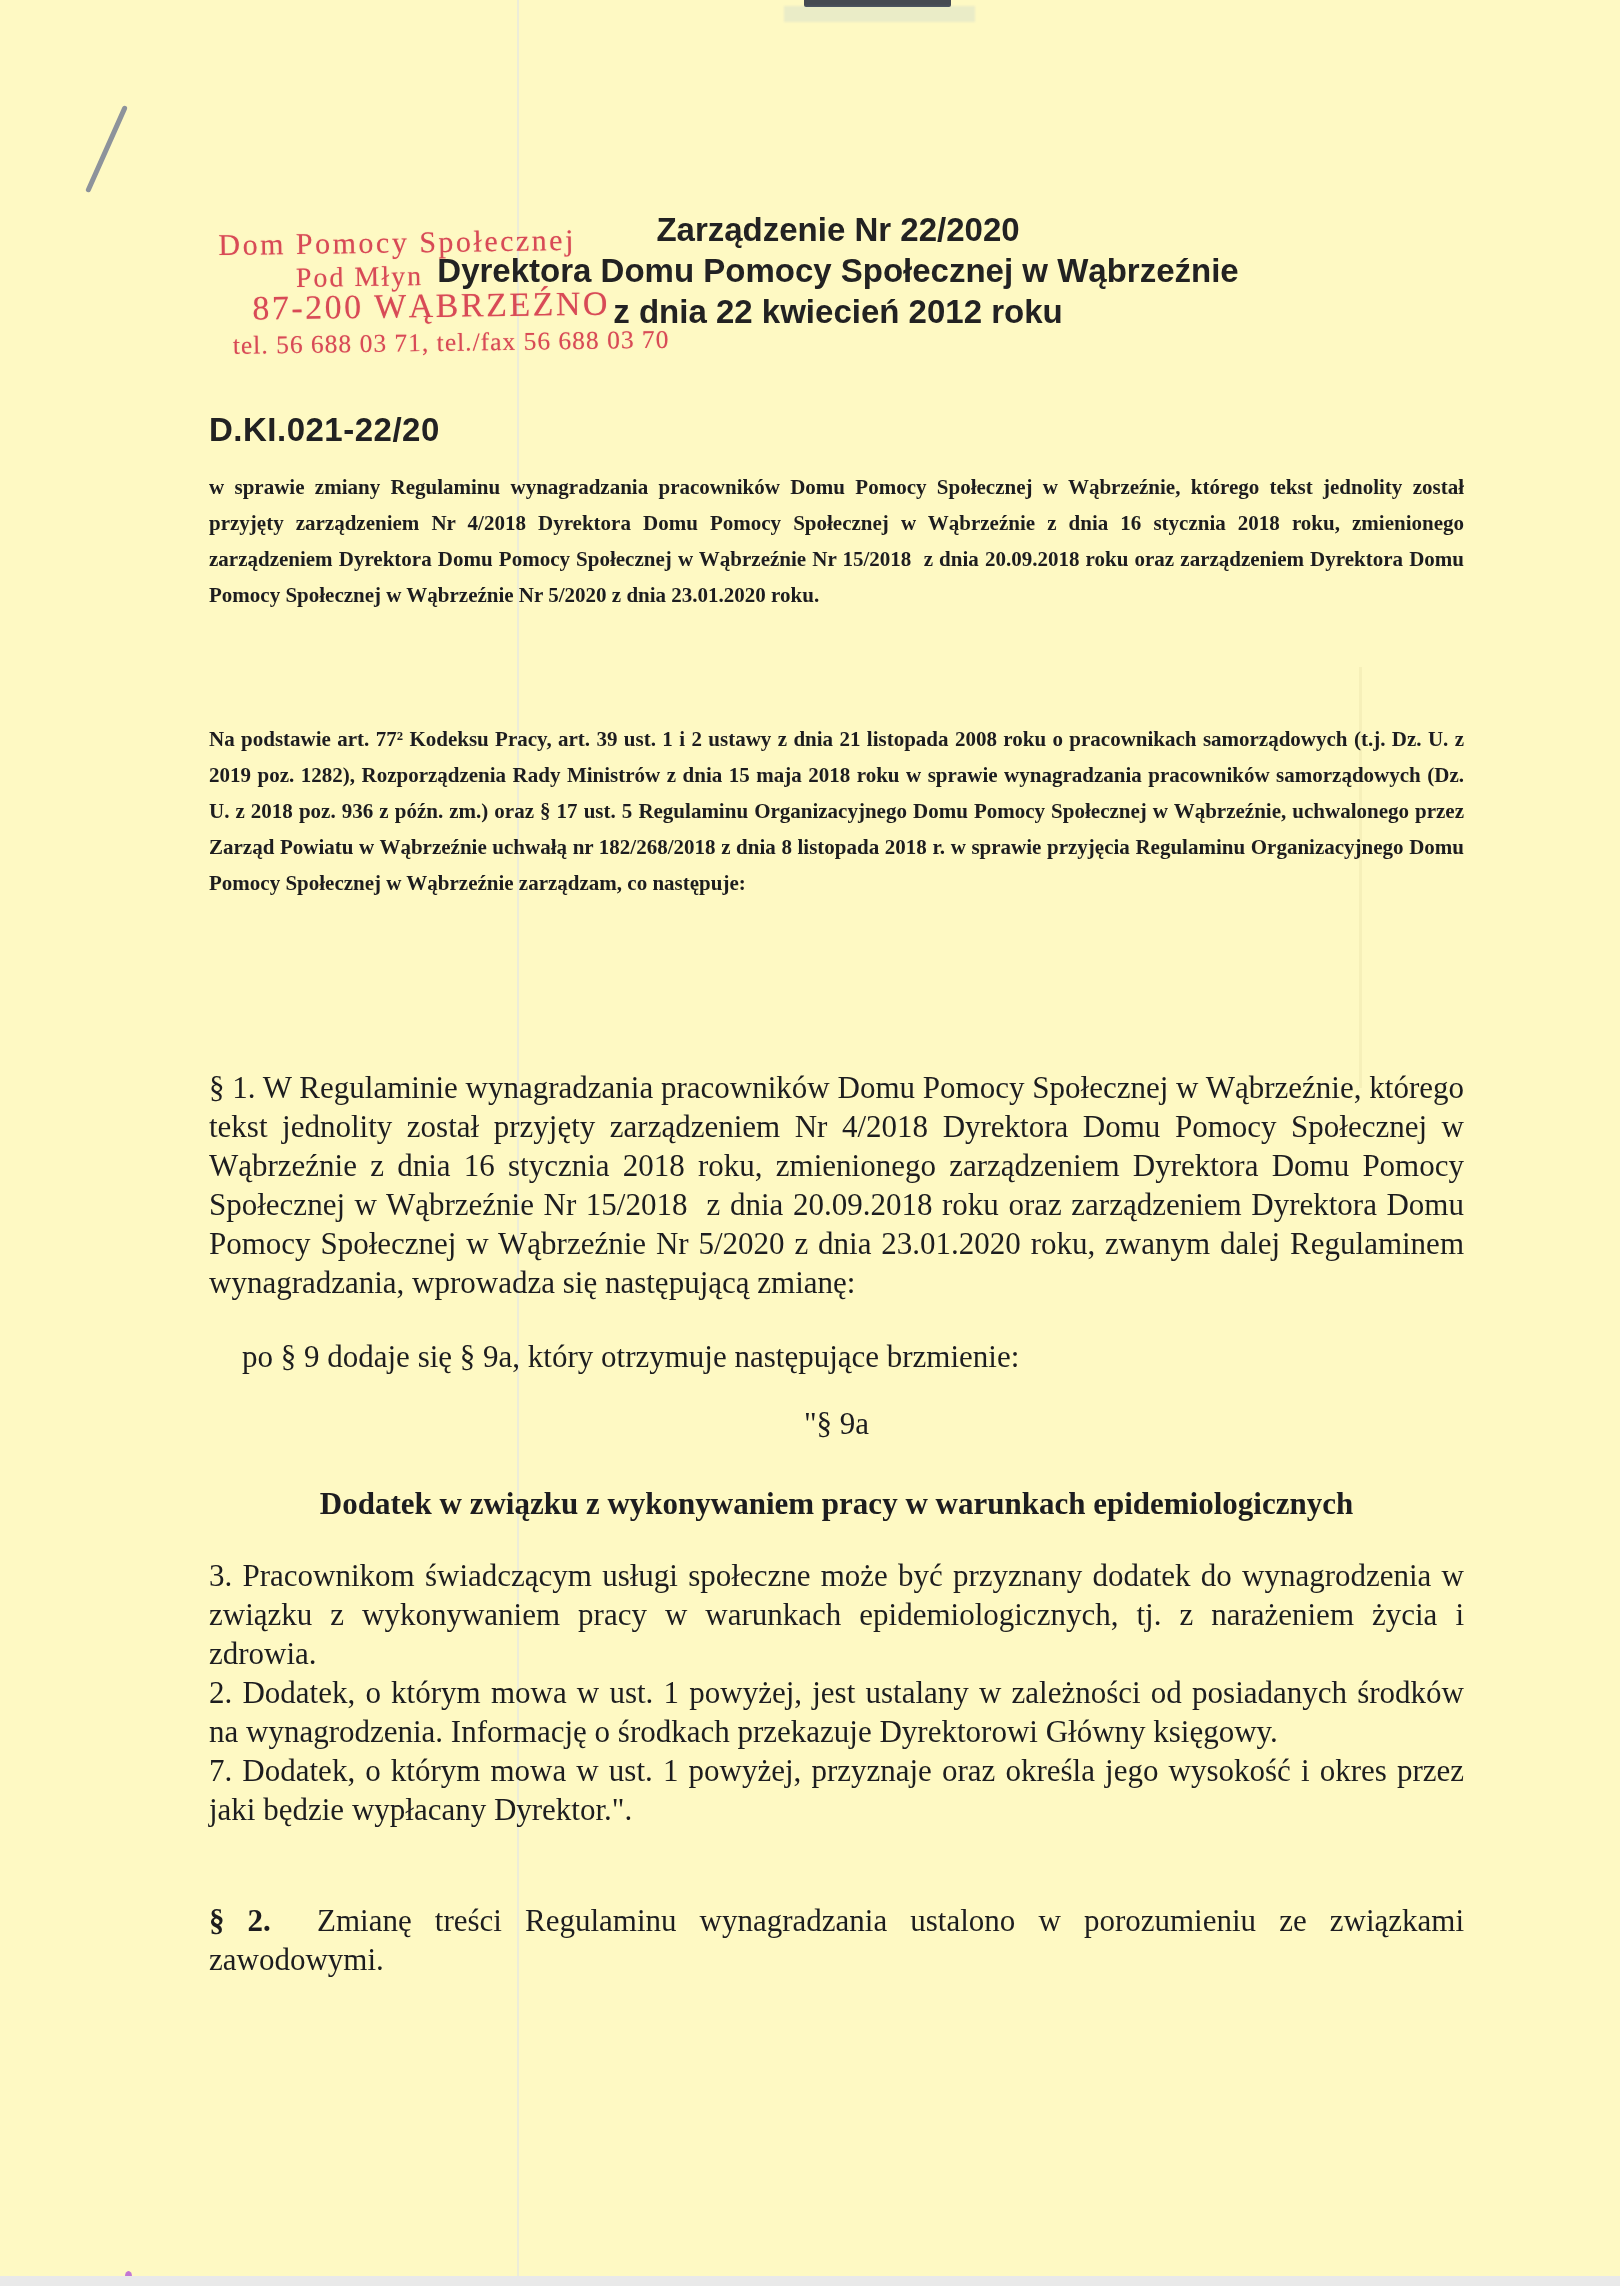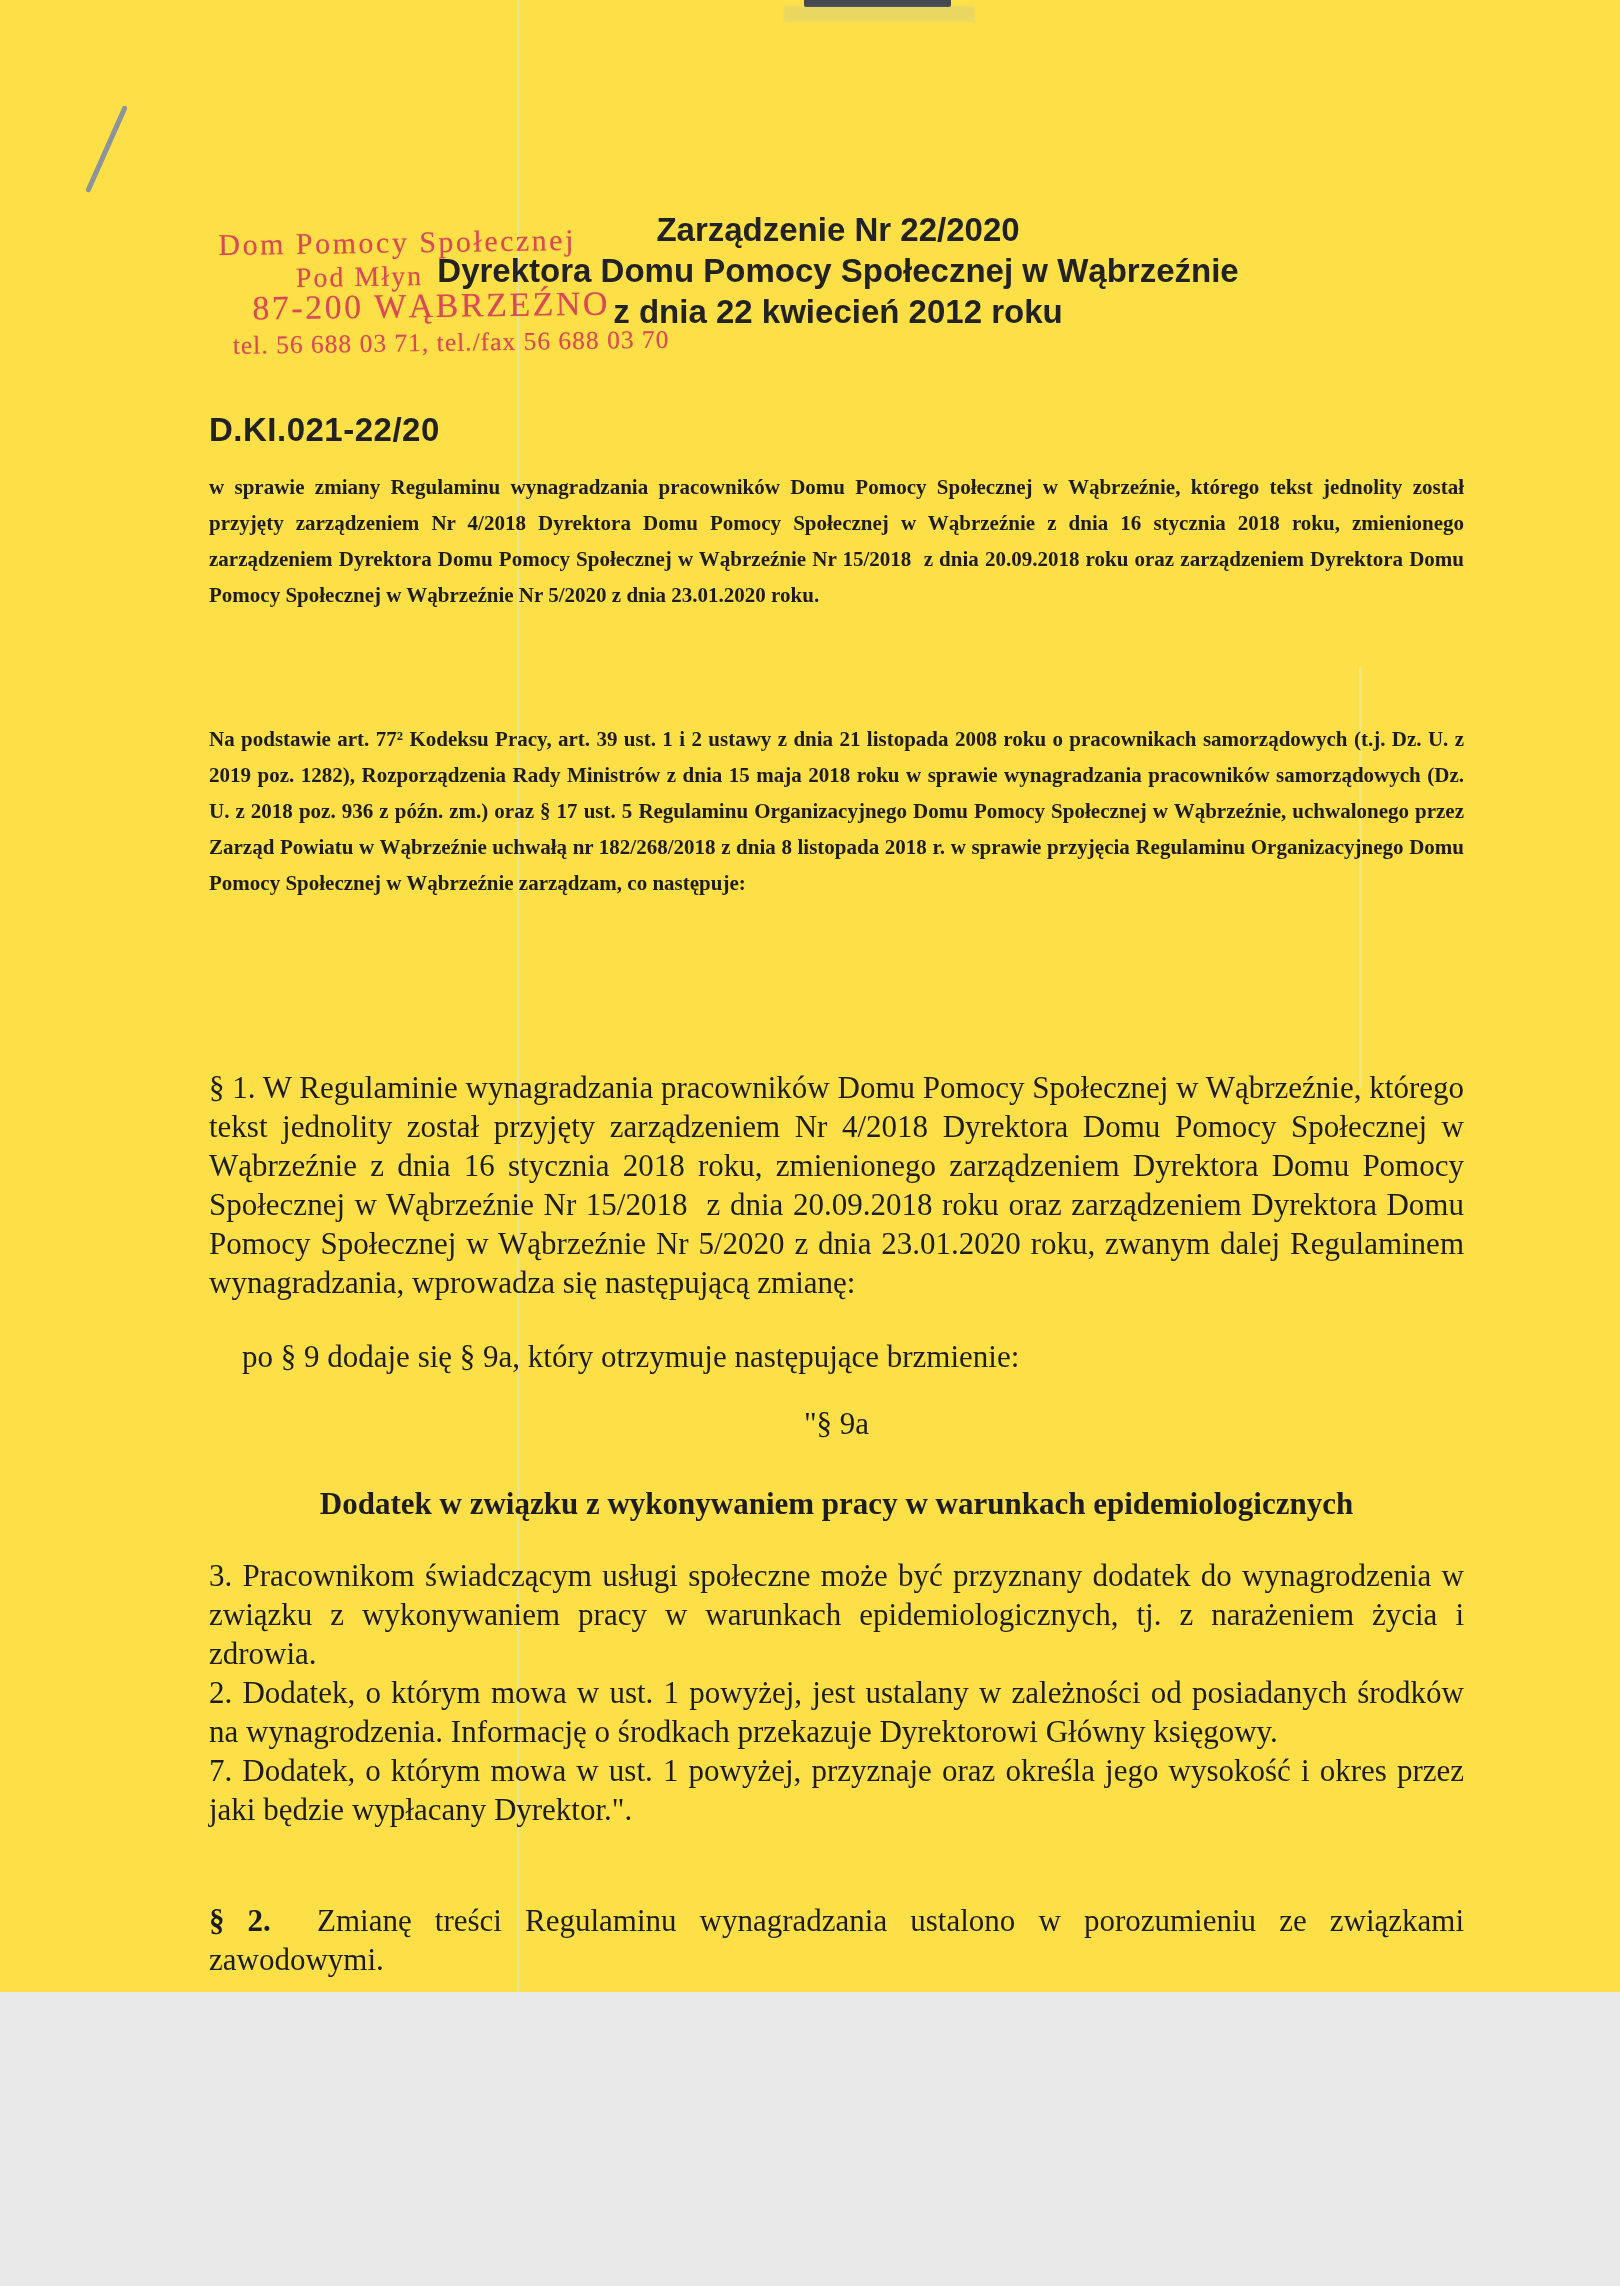--- a/index.html
+++ b/index.html
@@ -1,19 +1,19 @@
 <!DOCTYPE html>
 <html><head>
 <meta charset="utf-8">
 <style>
   html,body{margin:0;padding:0;background:#e9e9e9;}
   .page{
     position:relative;
-    width:1620px;height:1992px;
-    background:#fde047;
+    width:1620px;height:2276px;
+    background:#fef9c3;
     overflow:hidden;
     font-family:"Liberation Serif", serif;
     color:#1d1d1f;
   }
   
   .scanner-bar{
     position:absolute;left:804px;top:0;width:147px;height:6.9px;
     background:#454a52;border-radius:0 0 2px 2px;
   }
   .scanner-bar-glow{

